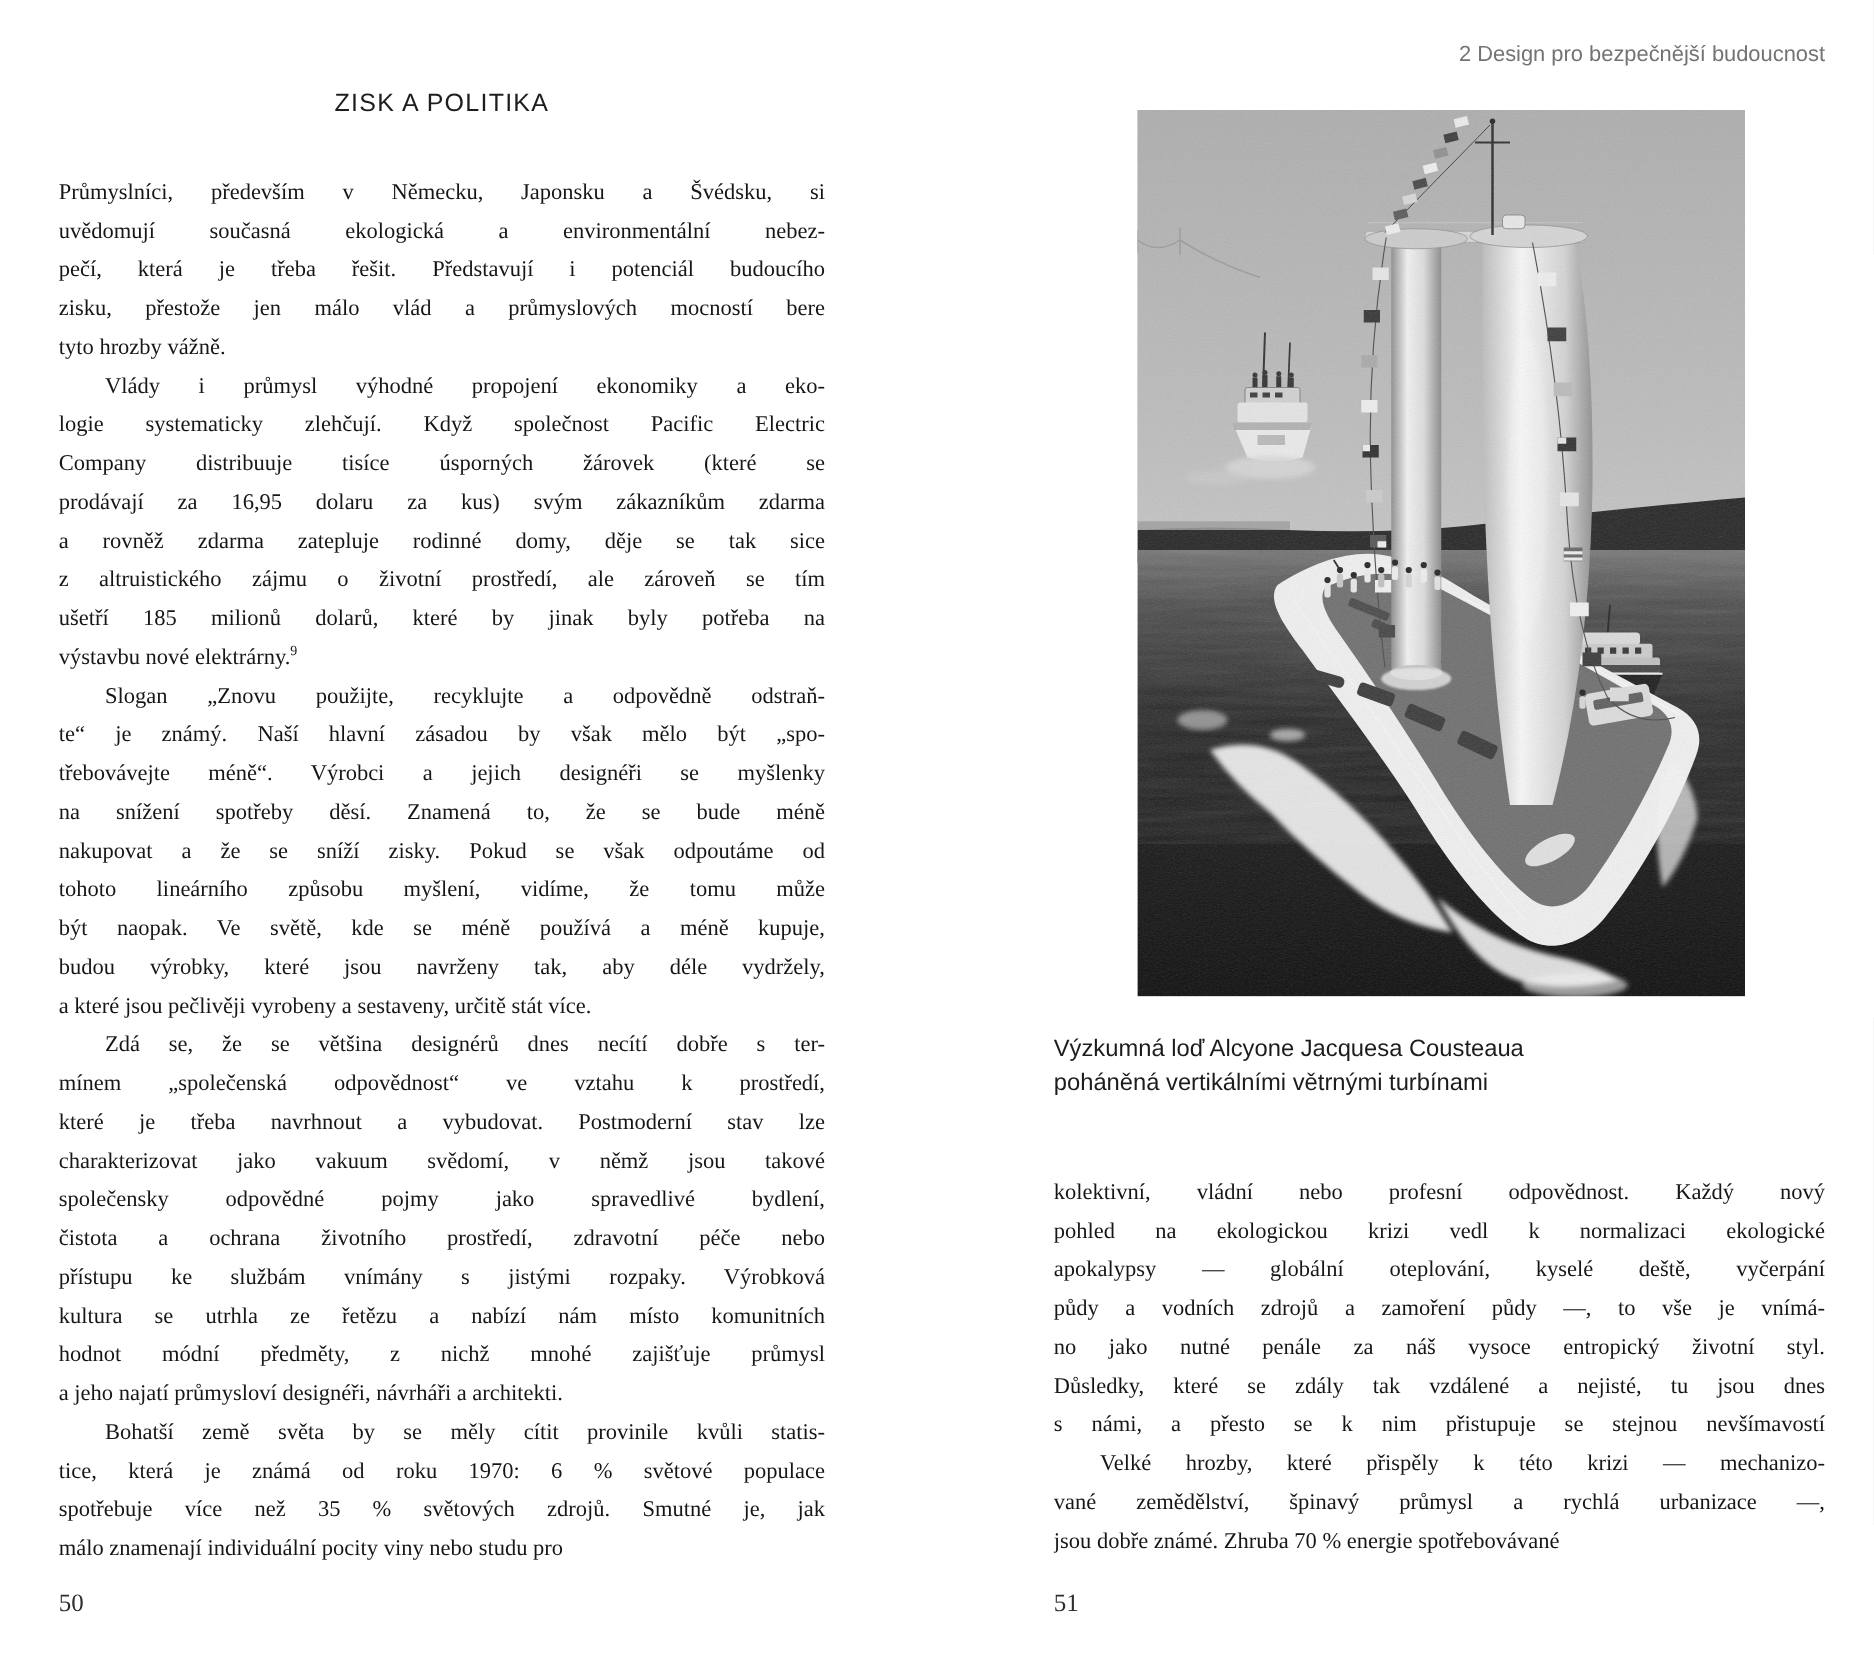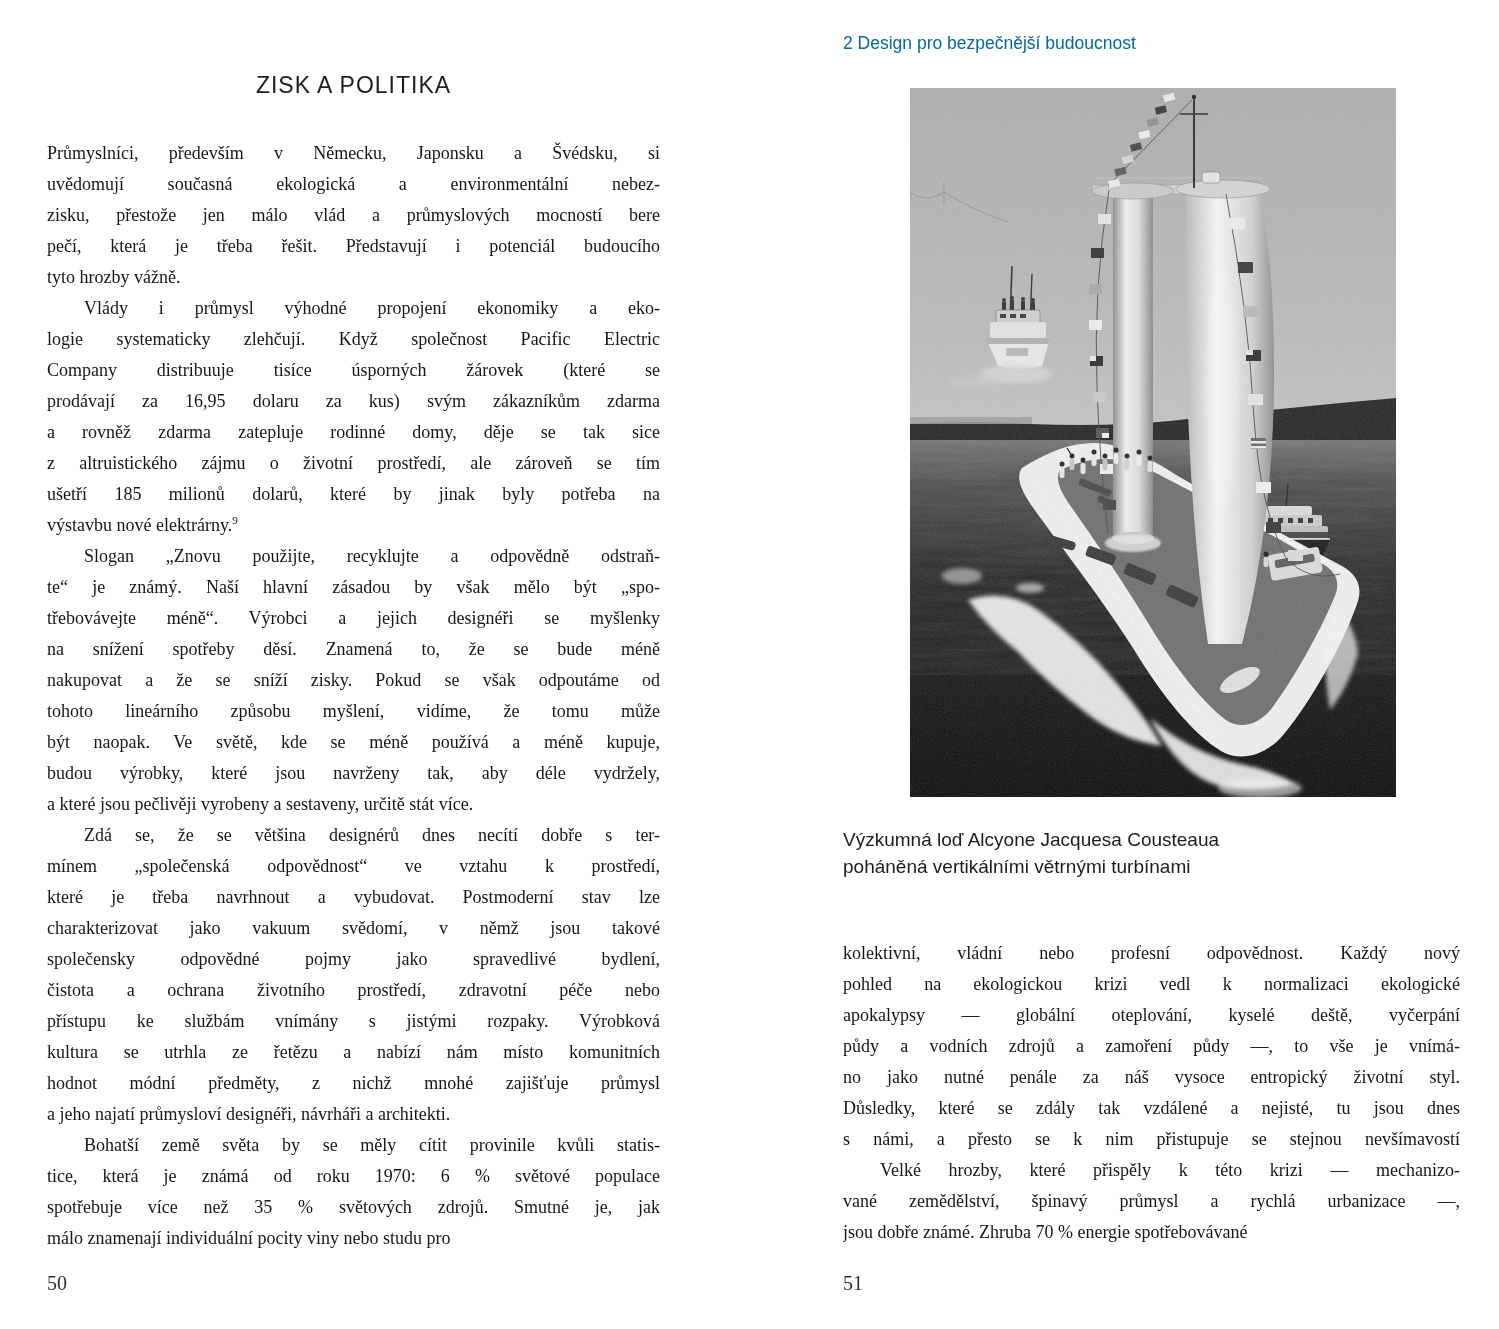--- a/index.html
+++ b/index.html
@@ -4,26 +4,26 @@
 <style>
   html,body{margin:0;padding:0;background:#e9e9e9;}
   .spread{
     position:relative;width:1499px;height:1329px;background:#ffffff;
     overflow:hidden;margin:0 auto;
     font-family:"Liberation Serif",serif;color:#161616;
   }
   .heading{
     position:absolute;left:47px;top:72px;width:613px;margin:0;
     text-align:center;font-family:"Liberation Sans",sans-serif;
-    font-size:23px;font-weight:400;letter-spacing:1px;color:#1d1d1d;
+    font-size:20px;font-weight:400;letter-spacing:1px;color:#1d1d1d;
   }
   .running-header{
     position:absolute;left:843px;top:33px;width:617px;
-    text-align:left;font-family:"Liberation Sans",sans-serif;
-    font-size:17.5px;font-weight:400;color:#0369a1;
+    text-align:right;font-family:"Liberation Sans",sans-serif;
+    font-size:17.5px;font-weight:400;color:#737373;
   }
   .body-col{position:absolute;width:613px;}
   #left-body{left:47px;top:138px;}
   #right-body{left:843px;top:938px;width:617px;}
   .para{margin:0;padding:0;}
   .line{
     display:block;height:31px;line-height:31px;overflow:hidden;
     font-size:18px;text-align:justify;text-align-last:justify;
     white-space:normal;
   }
@@ -51,22 +51,22 @@
 <body>
 
 <div class="spread">
 
   <section>
     <h1 class="heading">ZISK A POLITIKA</h1>
     <div class="body-col" id="left-body">
         <p class="para">
           <span class="line">Průmyslníci, především v Německu, Japonsku a Švédsku, si</span>
           <span class="line">uvědomují současná ekologická a environmentální nebez-</span>
+          <span class="line">pečí, která je třeba řešit. Představují i potenciál budoucího</span>
           <span class="line">zisku, přestože jen málo vlád a průmyslových mocností bere</span>
-          <span class="line">pečí, která je třeba řešit. Představují i potenciál budoucího</span>
           <span class="line last">tyto hrozby vážně.</span>
         </p>
         <p class="para">
           <span class="line first-indent">Vlády i průmysl výhodné propojení ekonomiky a eko-</span>
           <span class="line">logie systematicky zlehčují. Když společnost Pacific Electric</span>
           <span class="line">Company distribuuje tisíce úsporných žárovek (které se</span>
           <span class="line">prodávají za 16,95 dolaru za kus) svým zákazníkům zdarma</span>
           <span class="line">a rovněž zdarma zatepluje rodinné domy, děje se tak sice</span>
           <span class="line">z altruistického zájmu o životní prostředí, ale zároveň se tím</span>
           <span class="line">ušetří 185 milionů dolarů, které by jinak byly potřeba na</span>

